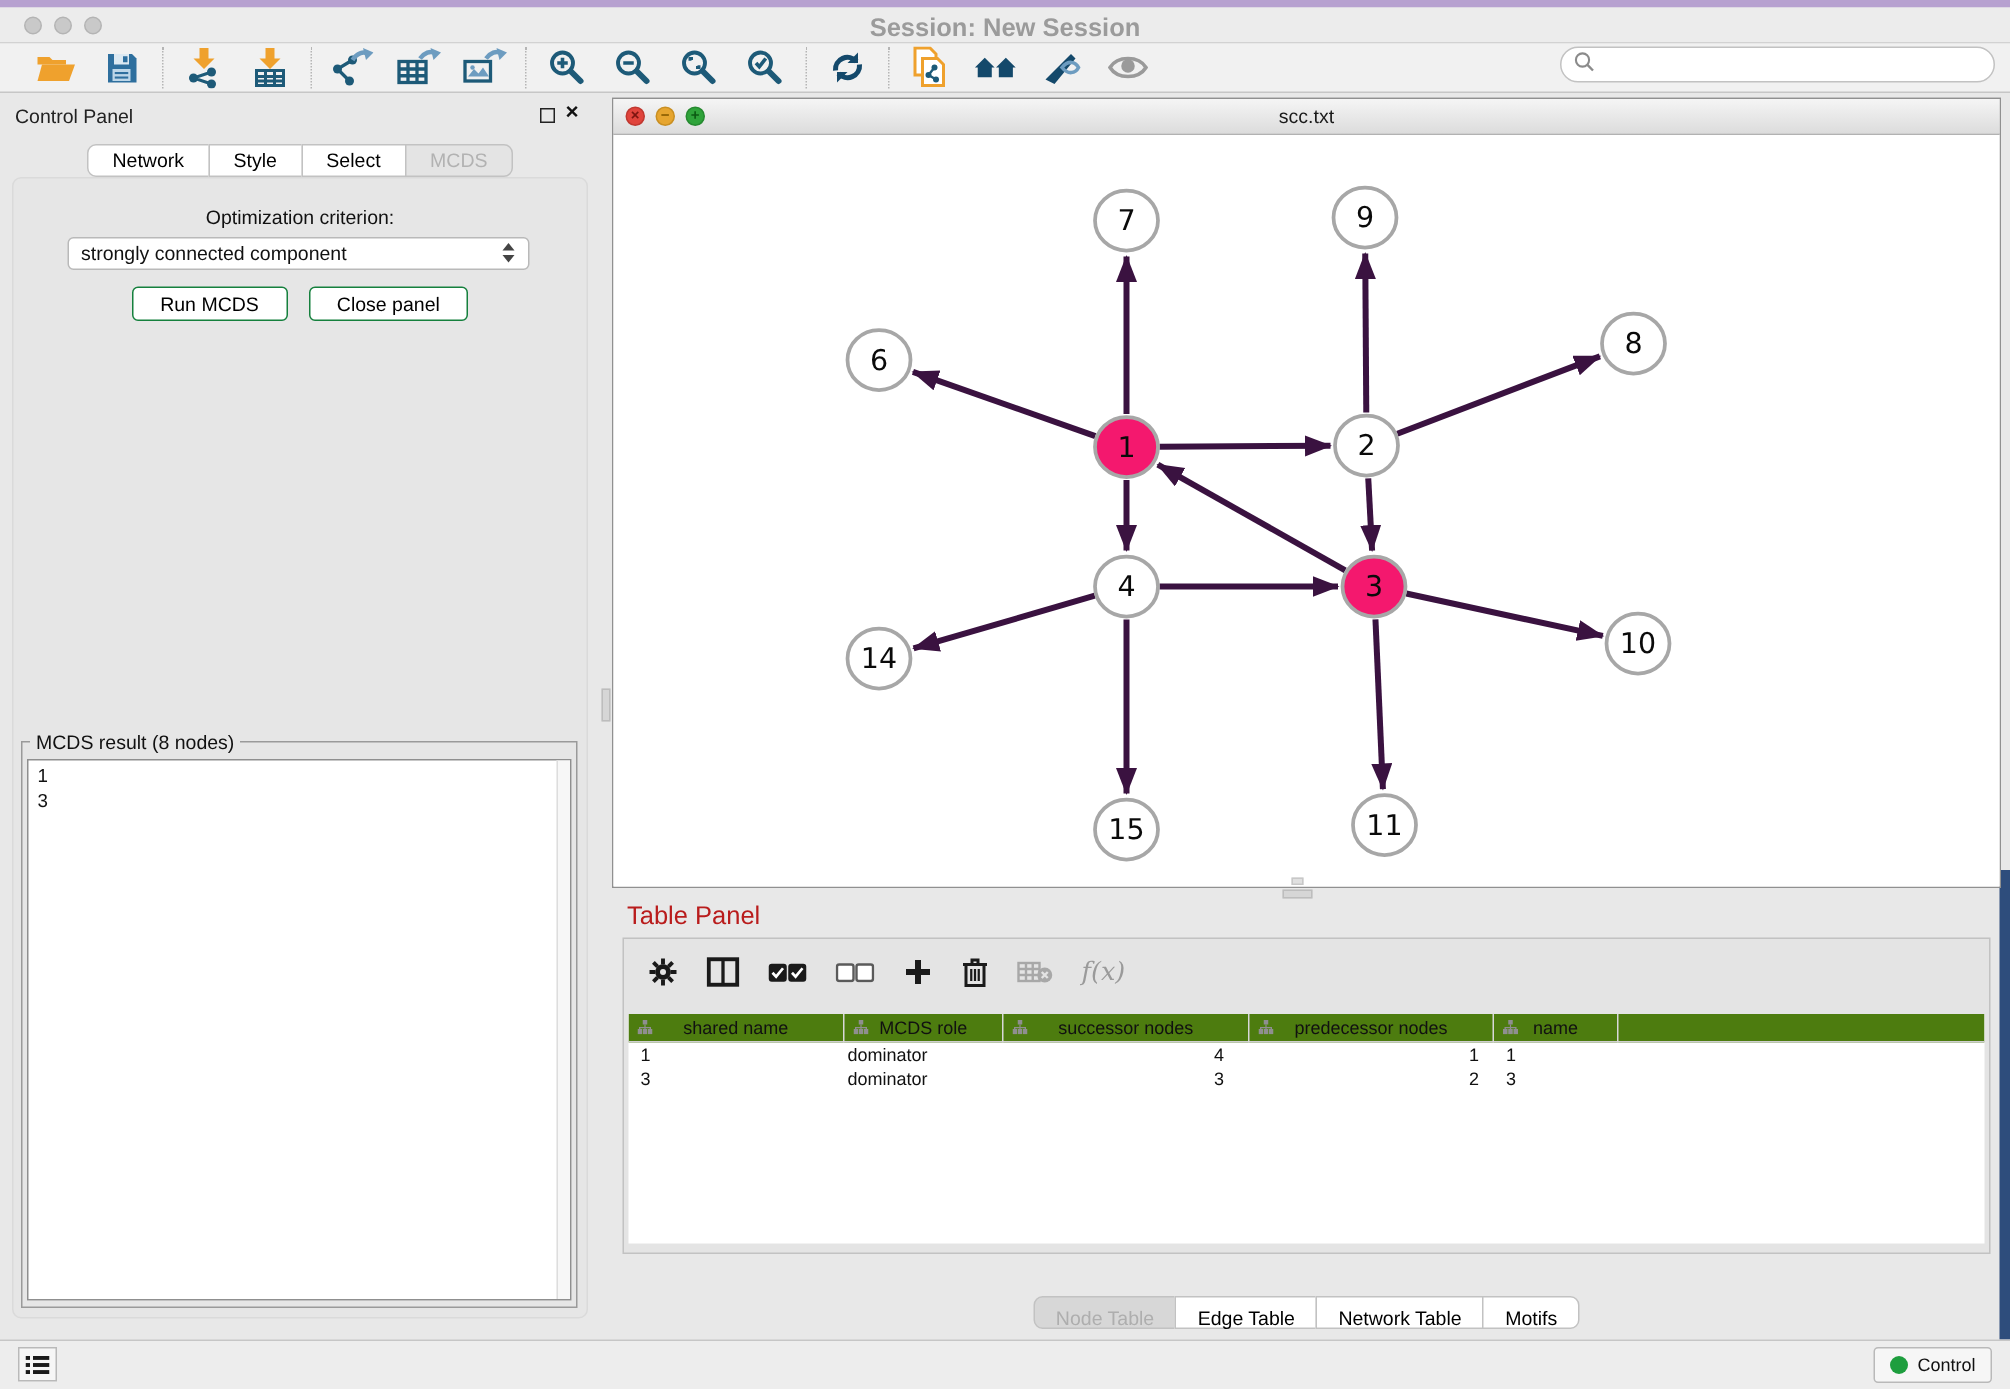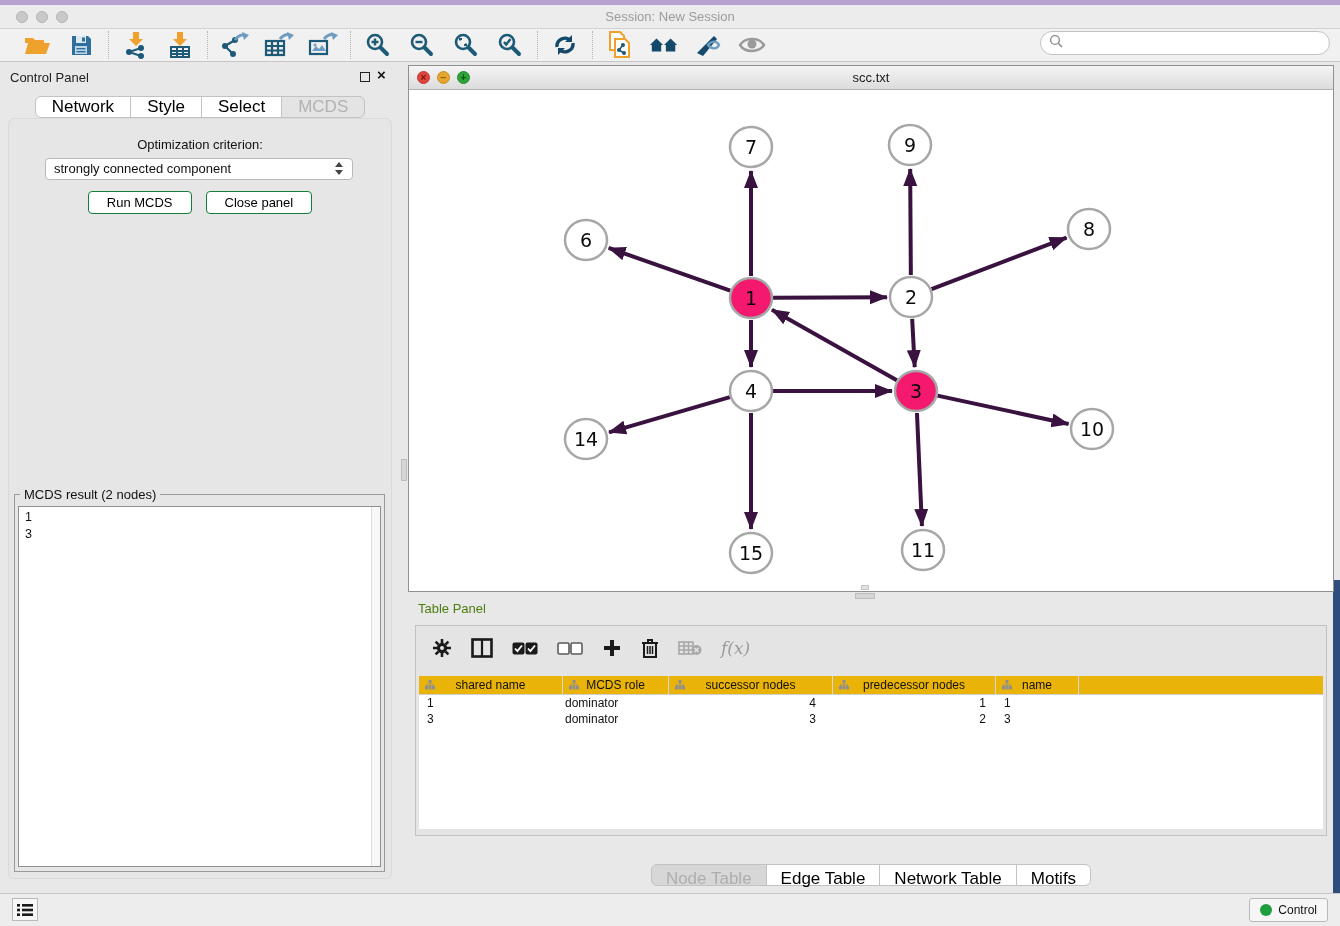--- a/index.html
+++ b/index.html
@@ -9,37 +9,37 @@
     background:#e8e8e8;
     font-family:"Liberation Sans", sans-serif;
     color:#111;
   }
   .abs { position:absolute; }
 
   
   .desktop-top { left:0; top:0; width:1340px; height:5px; background:#b7a1d0; }
   .titlebar { left:0; top:5px; width:1340px; height:24px; background:#ececec; border-bottom:1px solid #d2d2d2; }
   .traffic-inactive { position:absolute; top:6px; width:12px; height:12px; border-radius:50%; background:#c9c9c9; border:1px solid #b4b4b4; }
-  .win-title { position:absolute; left:0; right:0; top:4px; text-align:center; font-size:13px; color:#9b9b9b; }
+  .win-title { position:absolute; left:0; right:0; top:4px; text-align:center; font-size:17px; color:#9b9b9b;font-weight:bold; }
 
   .toolbar { left:0; top:29px; width:1340px; height:33px; background:#f1f1f1; border-bottom:1px solid #c6c6c6; display:flex; align-items:center; padding-left:10px; }
   .tb-group { display:flex; align-items:center; gap:14px; padding:0 12px; }
   .tb-sep { width:1px; height:28px; border-left:1px dotted #b5b5b5; }
   .tb-icon { width:30px; height:30px; display:flex; align-items:center; justify-content:center; }
   .tb-icon svg { display:block; }
   .search-box { position:absolute; right:10px; top:2px; width:290px; height:24px; background:#fff; border:1px solid #c2c2c2; border-radius:12px; display:flex; align-items:center; padding-left:8px; }
   .search-box input { border:none; outline:none; background:transparent; font-size:13px; width:250px; font-family:"Liberation Sans",sans-serif; }
 
   
   .control-panel { left:0; top:62px; width:400px; height:828px;text-decoration:underline; }
   .cp-header-title { position:absolute; left:10px; top:8px; font-size:13px; color:#222; }
   .panel-float { position:absolute; width:10px; height:10px; border:1.5px solid #222; top:10px; }
   .panel-close { position:absolute; top:4px; font-size:15px; font-weight:bold; color:#111; line-height:18px; }
   .cp-tabs { position:absolute; left:0; top:34px; width:100%; display:flex; justify-content:center; }
-  .tab { height:22px; padding:0 16px; background:#fff; border:1px solid #c2c2c2; font-size:17px; line-height:20px; color:#000; margin-left:-1px; }
+  .tab { height:22px; padding:0 16px; background:#fff; border:1px solid #c2c2c2; font-size:13px; line-height:20px; color:#000; margin-left:-1px; }
   .tab:first-child { border-radius:6px 0 0 6px; margin-left:0; }
   .tab:last-child { border-radius:0 6px 6px 0; }
   .tab.selected { background:#e4e4e4; color:#b2b2b2; }
   .cp-body { position:absolute; left:8px; top:56px; width:384px; height:761px; background:#e6e6e6; border:1px solid #dadada; border-radius:6px; }
   .opt-label { position:absolute; left:0; width:100%; top:75px; text-align:center; font-size:13px; }
   .criterion-select { position:absolute; left:45px; top:96px; width:308px; height:22px; background:#fff; border:1px solid #b9b9b9; border-radius:4px; font-size:13px; line-height:20px; padding-left:8px; }
   .select-arrows { position:absolute; right:8px; top:3px; width:9px; height:16px; }
   .select-arrows div { width:0; height:0; border-left:4.5px solid transparent; border-right:4.5px solid transparent; }
   .arrow-up { border-bottom:5px solid #444; margin-bottom:3px; }
   .arrow-down { border-top:5px solid #444; }
@@ -62,27 +62,27 @@
   .traffic { position:absolute; top:5px; width:13px; height:13px; border-radius:50%; font-size:10px; font-weight:bold; text-align:center; line-height:12px; }
   .t-red { left:8px; background:#e0443c; color:#7c1510; border:1px solid #c03830; }
   .t-yellow { left:28px; background:#e6a52f; color:#8a5d00; border:1px solid #c98f22; }
   .t-green { left:48px; background:#2fa33a; color:#0c5a13; border:1px solid #268a30; }
   .net-title { position:absolute; left:0; right:0; top:4px; text-align:center; font-size:13px; color:#1a1a1a; }
   .net-canvas { position:absolute; left:0; top:24px; width:924px; height:501px; background:#fff; }
   .canvas-drag { position:absolute; left:452px; bottom:1px; width:8px; height:5px; background:#e0e0e0; border:1px solid #c8c8c8; }
 
   
   .table-panel { left:408px; top:600px; width:926px; height:287px; }
-  .tp-title { position:absolute; left:10px; top:1px; font-size:13px; color:#4d7c0f; }
+  .tp-title { position:absolute; left:10px; top:1px; font-size:17px; color:#b91c1c; }
   .tp-inner { position:absolute; left:7px; top:25px; width:912px; height:211px; background:#e4e4e4; border:1px solid #c2c2c2; }
   .tp-toolbar { position:absolute; left:0; top:0; width:100%; height:44px; display:flex; align-items:center; padding-left:16px; gap:19px; }
   .tp-ic { display:flex; align-items:center; justify-content:center; }
   .fx-label { font-family:"DejaVu Serif", serif; font-style:italic; font-size:17px; color:#9a9a9a; }
   .data-table { position:absolute; left:3px; right:3px; top:50px; bottom:6px; background:#fff; overflow:hidden; }
-  .dt-header { display:flex; height:19px; background:#eab308; border-bottom:1px solid #cfcfcf; }
+  .dt-header { display:flex; height:19px; background:#4d7c0f; border-bottom:1px solid #cfcfcf; }
   .dt-hcell { position:relative; height:19px; border-right:1px solid #d8d8d8; font-size:12px; color:#111; }
   .dt-hcell .hlabel { position:absolute; left:0; right:0; top:2px; text-align:center; }
   .dt-hcell svg { position:absolute; left:6px; top:4px; }
   .dt-row { display:flex; height:16px; }
   .dt-cell { font-size:12px; line-height:16px; height:16px; overflow:hidden; }
   .tp-tabs { position:absolute; left:0; top:264px; width:100%; display:flex; justify-content:center; }
   .tp-tabs .tab { padding:4px 14px; }
   .tp-tabs .tab.selected { background:#d7d7d7; color:#aeaeae; }
 
   
@@ -281,21 +281,21 @@
     <span class="select-arrows">
         <div class="arrow-up"></div>
         <div class="arrow-down"></div>
       </span>
   </div>
   <div class="cp-buttons">
     <button class="btn">Run MCDS</button>
     <button class="btn">Close panel</button>
   </div>
   <div class="result-group">
-    <div class="result-legend">MCDS result (2 nodes)</div>
+    <div class="result-legend">MCDS result (8 nodes)</div>
     <div class="result-area">
       <div class="result-text">1
 3</div>
       <div class="result-scroll"></div>
     </div>
   </div>
 </div>
 
 <div class="abs vsplit-handle"></div>
 <div class="abs hsplit-handle"></div>

